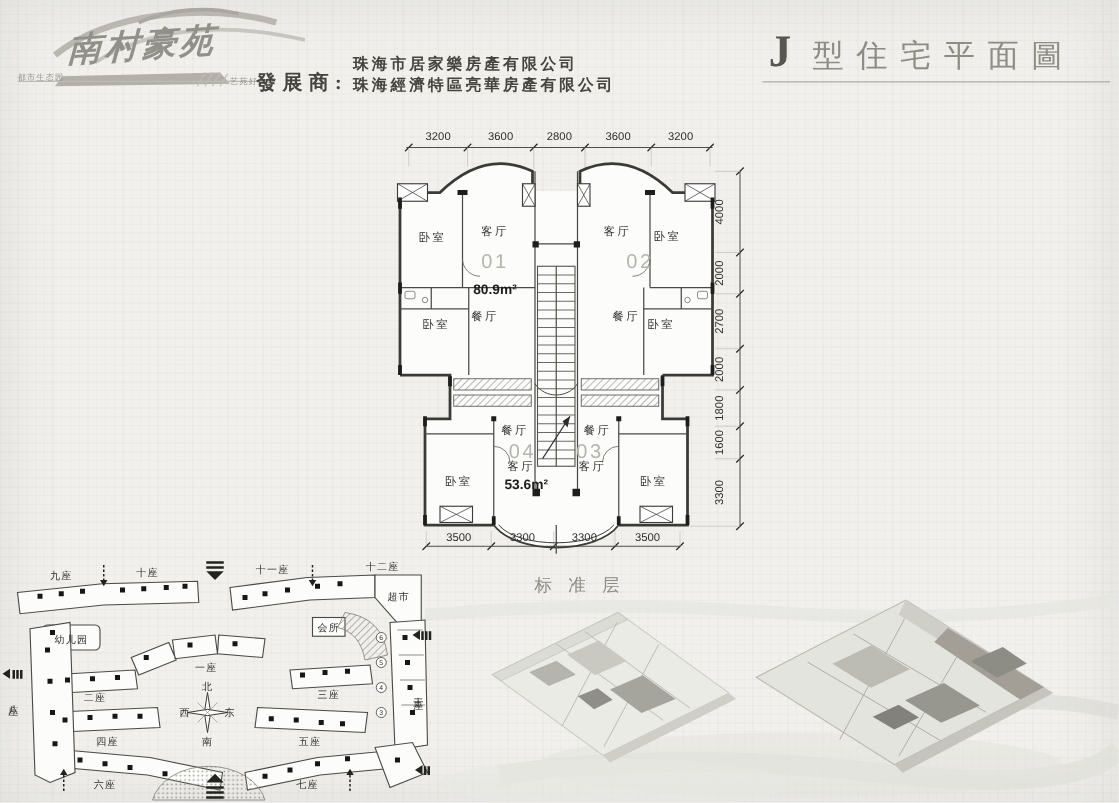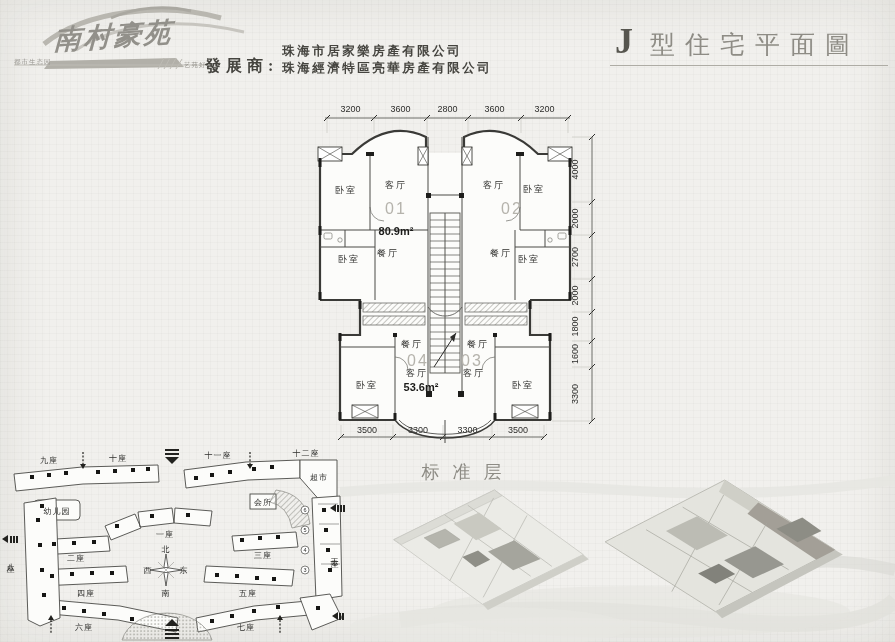--- a/index.html
+++ b/index.html
@@ -23,21 +23,21 @@
   .dev-lines{margin-left:4px;}
   .dev-lines div{font-size:12.5px;font-weight:bold;letter-spacing:2.5px;line-height:17px;white-space:nowrap;}
   .sheet-title{position:absolute;left:610px;top:18px;width:280px;height:48px;}
   .title-letter{position:absolute;left:5px;top:2px;font-size:36px;font-weight:900;color:#57564f;
     font-family:"Liberation Serif",serif;}
   .title-text{position:absolute;left:40px;top:10px;font-size:25px;letter-spacing:10px;color:#8e8c85;
     font-family:Liberation Serif, serif;white-space:nowrap;}
   .title-underline{position:absolute;left:0;top:47px;width:278px;height:1px;background:#aeaca5;}
   
   .plan-svg{position:absolute;left:300px;top:95px;}
-  .caption{position:absolute;left:388px;top:460px;width:160px;text-align:center;font-size:18px;
+  .caption{position:absolute;left:388px;top:460px;width:160px;text-align:center;font-size:14px;
     letter-spacing:13px;color:#8d8b84;font-family:"Liberation Serif",serif;}
   .site-svg{position:absolute;left:0;top:448px;}
   .render-svg{position:absolute;left:340px;top:452px;}
   svg{font-family:"Liberation Sans",sans-serif;}
   .dim{font-size:9px;fill:#2e2e2c;}
   .cn{font-family:"Liberation Serif",serif;}
   .room{font-size:9px;fill:#2f2f2d;letter-spacing:2px;}
   .unitno{font-size:16px;fill:#b5b3ac;letter-spacing:2px;}
   .area{font-size:11px;font-weight:bold;fill:#1c1c1a;}
   .slabel{font-size:8px;fill:#2f2f2d;letter-spacing:1px;}

